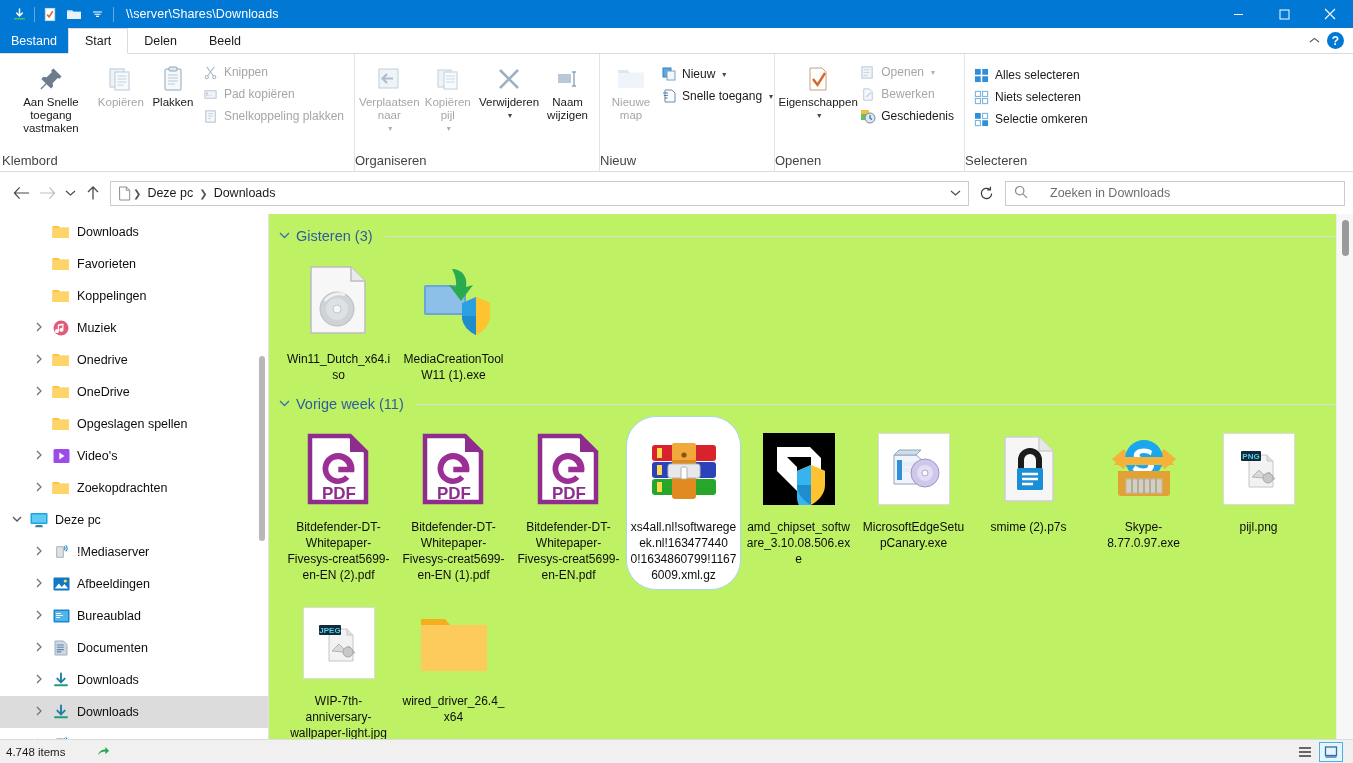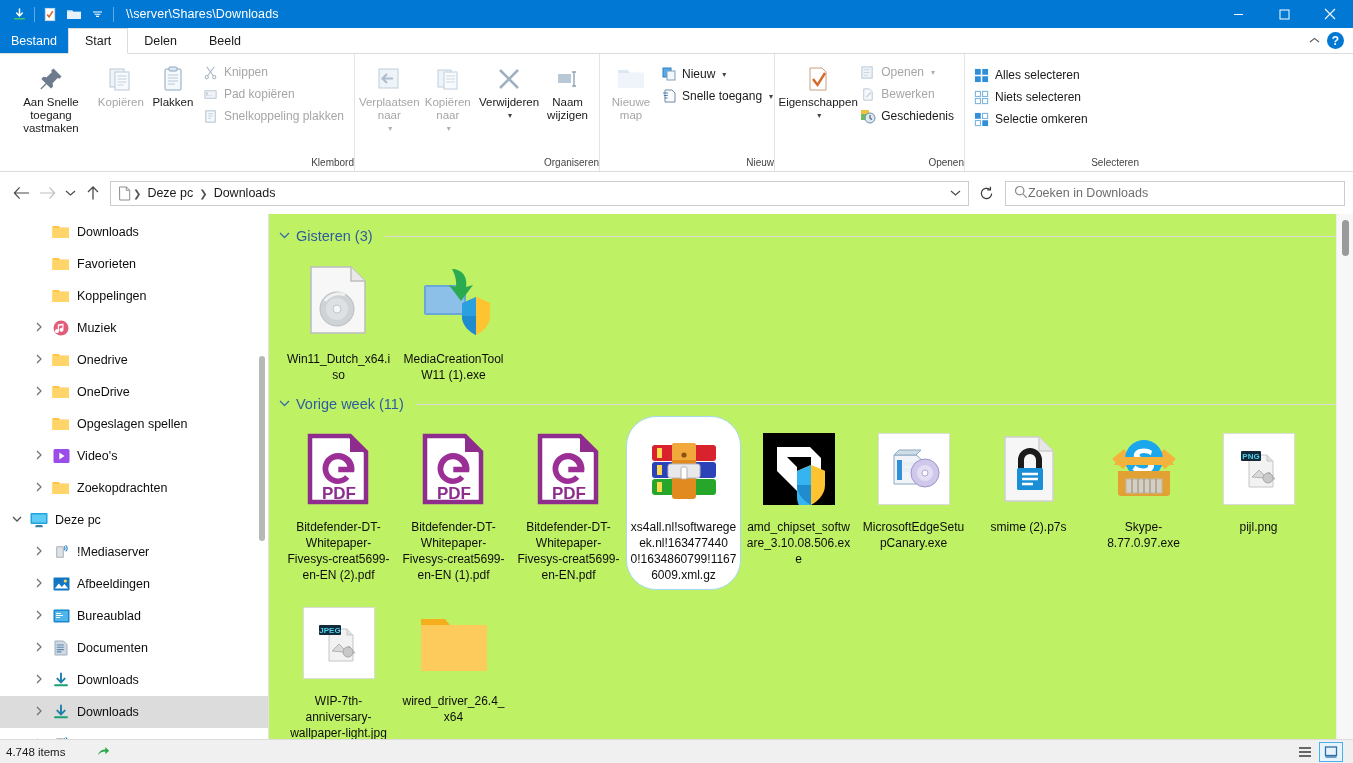--- a/index.html
+++ b/index.html
@@ -53,21 +53,21 @@
 
   
   .ribbon {
     height: 118px; flex: 0 0 118px; background: #fff; border-bottom: 1px solid #dcdcdc;
     display: flex; align-items: stretch; padding-left: 2px;
     position: relative;
   }
   .rgroup { display: flex; flex-direction: column; position: relative; padding: 3px 0 0 0; }
   .rgroup + .rgroup { border-left: 1px solid #e4e4e4; }
   .rgroup-body { flex: 1; display: flex; align-items: flex-start; padding: 2px 5px 0 5px; }
-  .rgroup-title { text-align: right; font-size: 10px; color: #444; padding-bottom: 3px; }
+  .rgroup-title { text-align: left; font-size: 13px; color: #444; padding-bottom: 3px; }
 
   .bigbtn {
     display: flex; flex-direction: column; align-items: center; justify-content: flex-start;
     padding: 3px 4px; min-width: 52px; color: #1a1a1a; font-size: 11.5px; line-height: 13px;
     text-align: center;
   }
   .bigbtn.dim { color: #a6a6a6; }
   .bigbtn .bico { height: 34px; display: flex; align-items: center; justify-content: center; }
   .smallcol { display: flex; flex-direction: column; justify-content: flex-start; padding-top: 2px; }
   .smallbtn {
@@ -94,21 +94,21 @@
     flex: 1; height: 25px; border: 1px solid #cccccc; background: #fff;
     display: flex; align-items: center; margin-left: 4px; margin-right: 2px;
   }
   .crumbs { display: flex; align-items: center; flex: 1; padding-left: 5px; gap: 1px; font-size: 12.5px; }
   .crumb { padding: 2px 4px; color: #1a1a1a; }
   .crumb-sep { color: #555; font-size: 10px; padding: 0 1px; }
   .addr-drop { width: 26px; height: 23px; display: flex; align-items: center; justify-content: center; color: #444; font-size: 11px;}
   .refresh { width: 30px; height: 23px; display: flex; align-items: center; justify-content: center; color: #3a3a3a;}
   .searchbox {
     width: 340px; height: 25px; border: 1px solid #cccccc; background: #fff;
-    display: flex; align-items: center; gap: 0; padding: 0 8px; margin-left: 4px;
+    display: flex; align-items: center; gap: 22px; padding: 0 8px; margin-left: 4px;
   }
   .search-ph { color: #6e6e6e; font-size: 12.5px; }
 
   
   .body { flex: 1; display: flex; min-height: 0; position: relative; }
 
   
   .sidebar {
     width: 268px; flex: 0 0 268px; background: #fff; position: relative;
     overflow: hidden; border-right: 0px;
@@ -327,21 +327,21 @@
         <div class="bigbtn dim" style="width:62px">
           <div class="bico">
             <svg width="30" height="30" viewBox="0 0 30 30">
                 <rect x="5" y="6" width="13" height="17" fill="#eef3f8" stroke="#c0cfdc"></rect>
                 <rect x="11" y="8" width="13" height="17" fill="#f8fbfd" stroke="#c0cfdc"></rect>
                 <g stroke="#ccd8e3">
                   <path d="M13 12h9M13 15h9M13 18h9"></path>
                 </g>
               </svg>
           </div>
-          <div>Kopiëren naar</div>
+          <div>Kopiëren pijl</div>
           <div class="caret-dim">▾</div>
         </div>
         <div class="bigbtn" style="width:68px">
           <div class="bico">
             <svg width="30" height="30" viewBox="0 0 30 30">
                 <path d="M6 6l18 18M24 6L6 24" stroke="#9fb0c0" stroke-width="2.6" fill="none"></path>
               </svg>
           </div>
           <div>Verwijderen</div>
           <div class="caret">▾</div>

